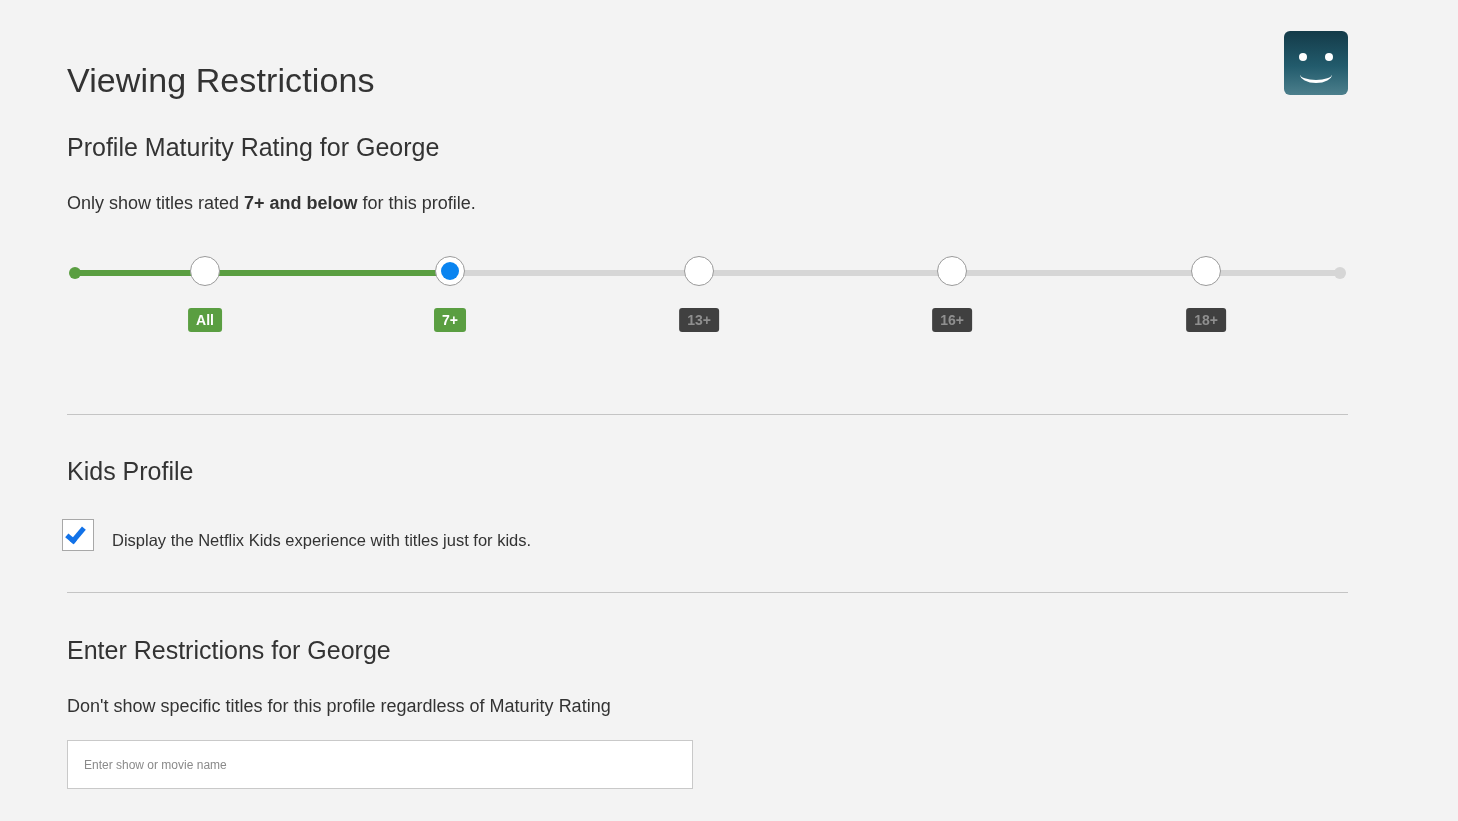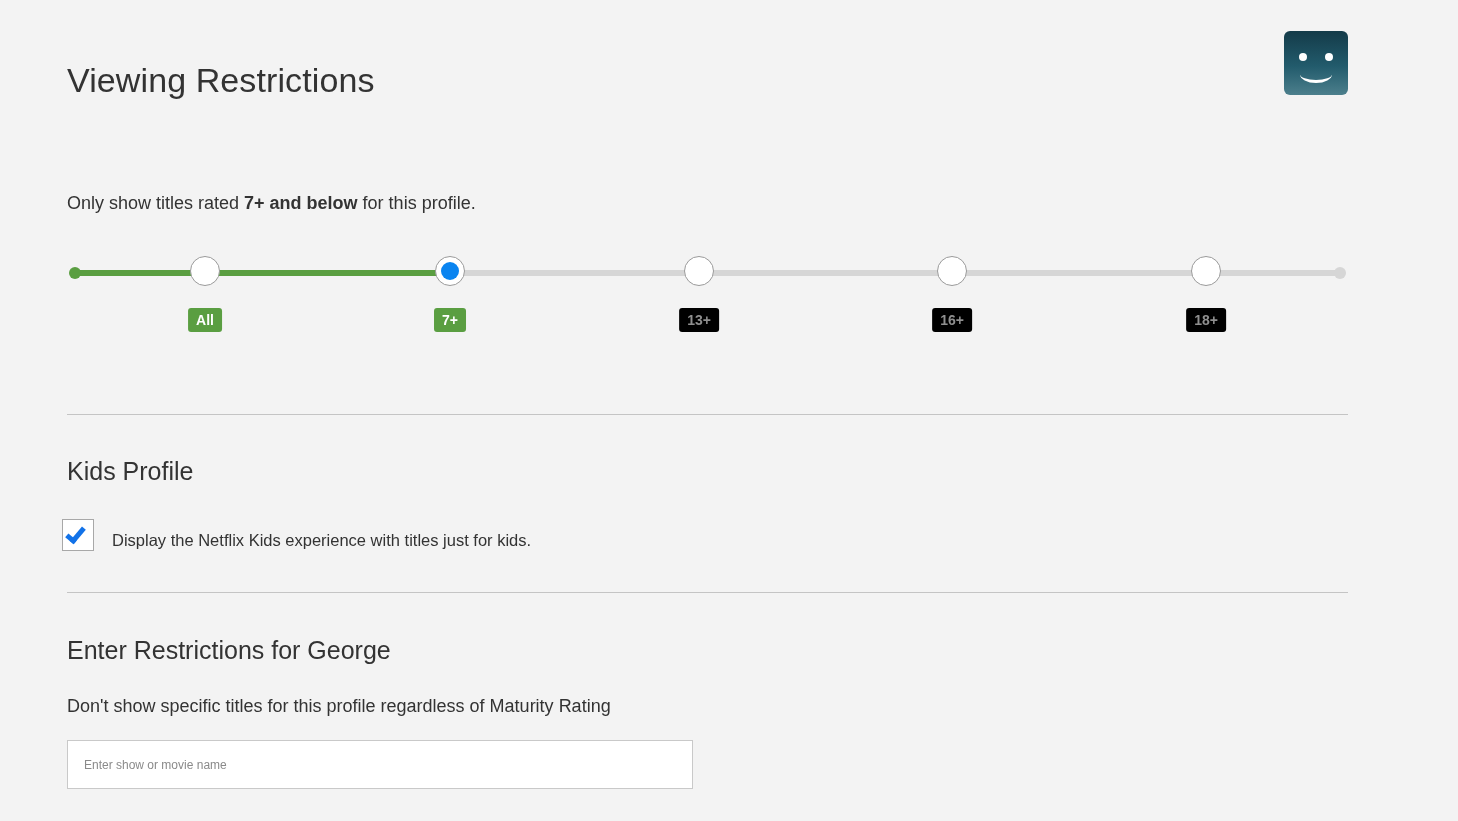--- a/index.html
+++ b/index.html
@@ -160,21 +160,21 @@
     position: absolute;
     top: 52px;
     transform: translateX(-50%);
     min-width: 20px;
     padding: 4px 8px;
     border-radius: 3px;
     font-size: 14px;
     font-weight: 700;
     line-height: 16px;
     text-align: center;
-    background: #000000;
+    background: #404040;
     color: #8f8f8f;
     box-sizing: border-box;
     white-space: nowrap;
   }
   .slider-label.on {
     background: #5a9e41;
     color: #ffffff;
   }
 
   
@@ -261,20 +261,21 @@
 
   <div class="header-row">
     <div class="page-title">Viewing Restrictions</div>
     <div class="avatar">
       <span class="eye left"></span>
       <span class="eye right"></span>
       <span class="mouth"></span>
     </div>
   </div>
 
+  <div class="section-heading" id="maturity-heading">Profile Maturity Rating for George</div>
 
   <div class="section-sub" id="maturity-desc"><span>Only show titles rated </span><b>7+ and below</b><span> for this profile.</span></div>
 
   <div class="slider-wrap">
     <div class="slider-track"></div>
     <div class="slider-fill" id="slider-fill" style="width: 375px;"></div>
     <div class="slider-cap start"></div>
     <div class="slider-cap end"></div>
     <div id="slider-thumbs">
         <div class="slider-thumb" style="left: 138px;"></div>

